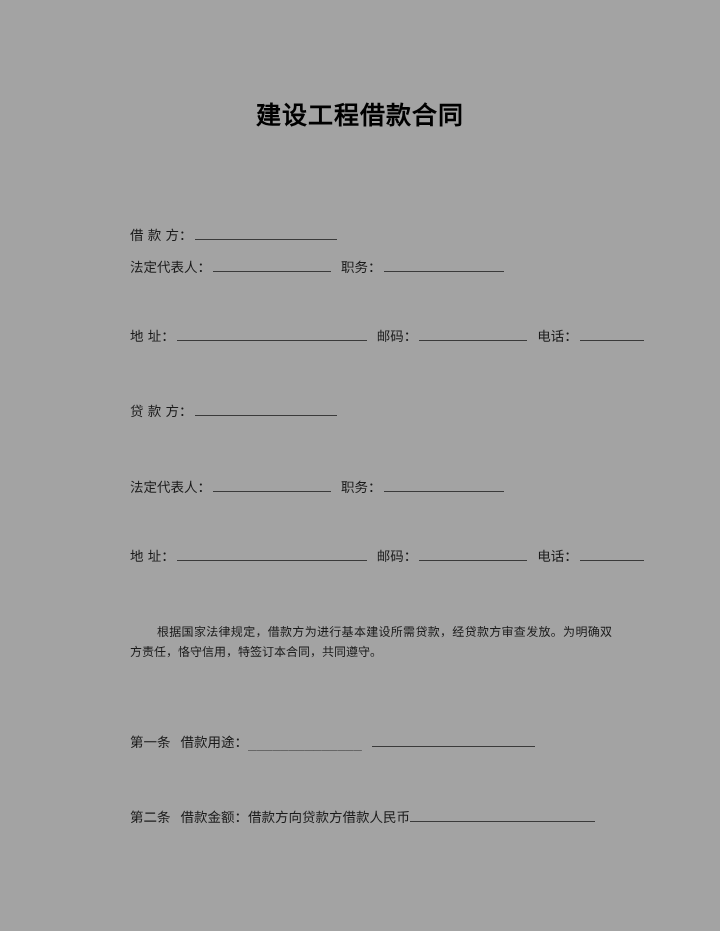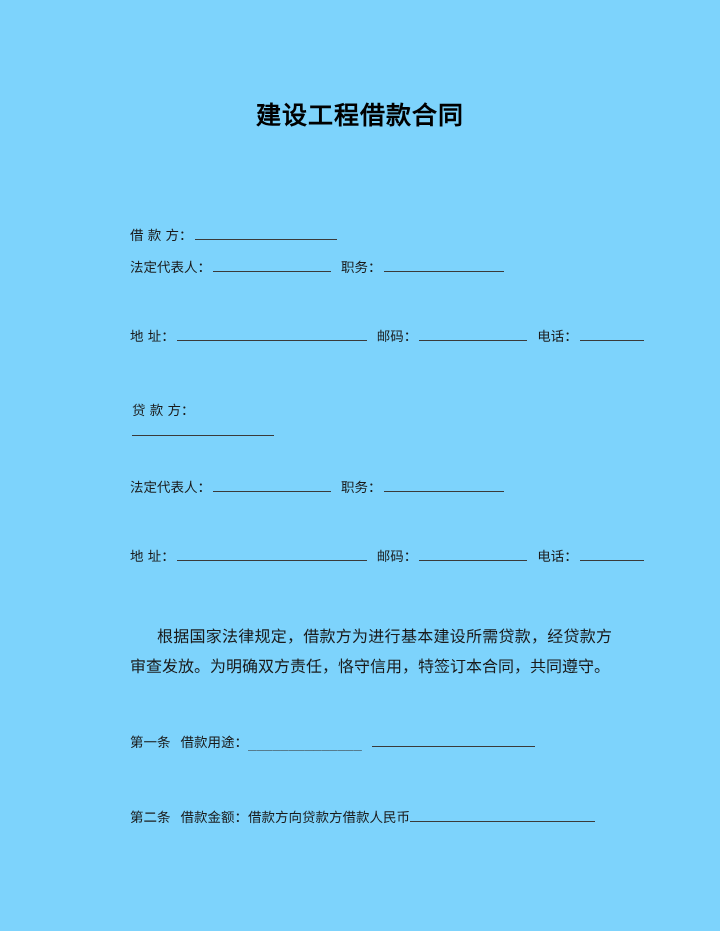--- a/index.html
+++ b/index.html
@@ -13,21 +13,21 @@
     background: #ffffff;
     font-family: "DejaVu Sans", "Liberation Sans", sans-serif;
     color: #1a1a1a;
     overflow: hidden;
   }
 
   .page {
     position: relative;
     width: 720px;
     height: 931px;
-    background: #7dd3fc;
+    background: #a3a3a3;
     box-sizing: border-box;
   }
 
   
   .doc-title {
     position: absolute;
     left: 0;
     top: 99px;
     width: 720px;
     text-align: center;
@@ -79,22 +79,22 @@
   .w-addr     { width: 190px; }
   .w-post     { width: 108px; }
   .w-tel      { width: 64px;  }
 
   
   .body-para {
     position: absolute;
     left: 130px;
     top: 622px;
     width: 482px;
-    font-size: 16px;
-    line-height: 30px;
+    font-size: 12px;
+    line-height: 20px;
     color: #1a1a1a;
     text-align: justify;
     text-justify: inter-ideograph;
     text-indent: 27px;
   }
 
   
   .clause {
     position: absolute;
     left: 130px;
@@ -155,21 +155,21 @@
     <span class="lbl">地 址：</span>
     <span class="blank w-addr"></span>
     <span class="gap"></span>
     <span class="lbl">邮码：</span>
     <span class="blank w-post"></span>
     <span class="gap"></span>
     <span class="lbl">电话：</span>
     <span class="blank w-tel"></span>
   </div>
 
-  <div class="form-line" style="top:400px;flex-direction:column;">
+  <div class="form-line" style="top:400px;">
     <span class="lbl">贷 款 方：</span>
     <span class="blank w-party"></span>
   </div>
 
   <div class="form-line" style="top:476px;">
     <span class="lbl">法定代表人：</span>
     <span class="blank w-rep"></span>
     <span class="gap"></span>
     <span class="lbl">职务：</span>
     <span class="blank w-duty"></span>

